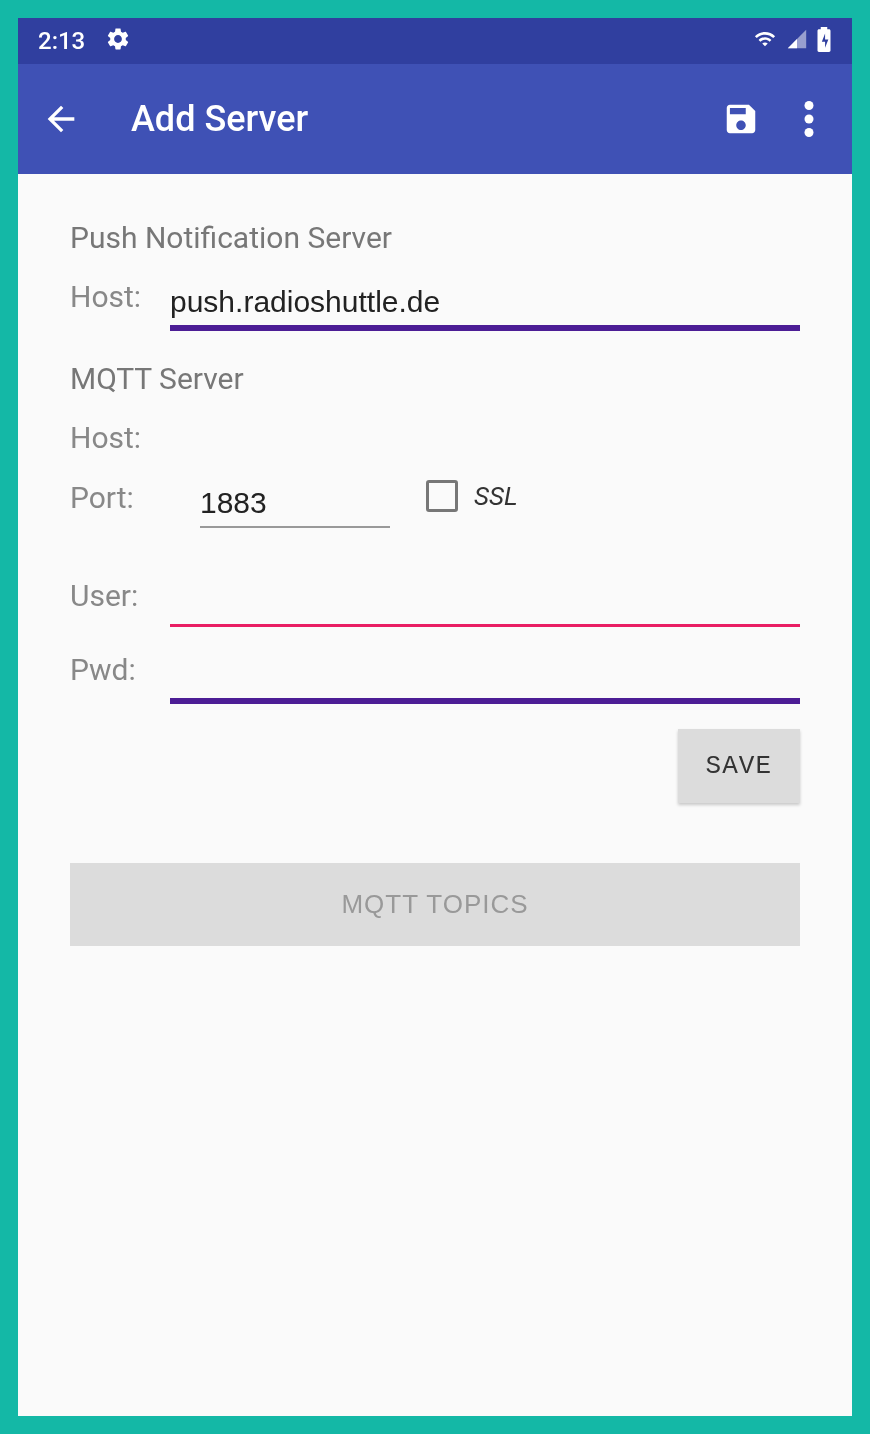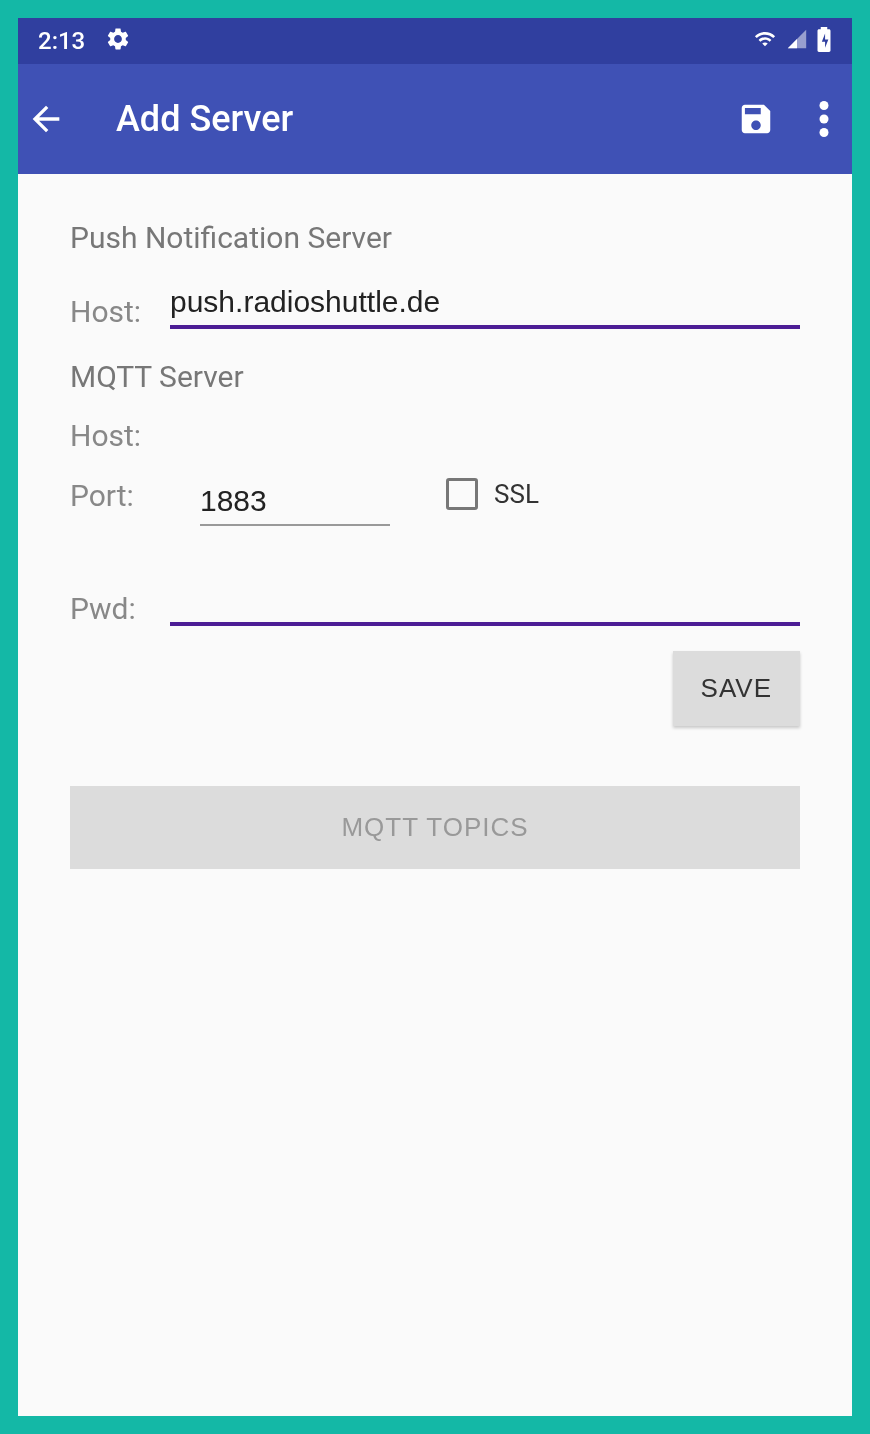--- a/index.html
+++ b/index.html
@@ -50,21 +50,21 @@
     .status-right {
       display: flex;
       align-items: center;
       gap: 8px;
     }
     .app-bar {
       background: #3F51B5;
       height: 110px;
       display: flex;
       align-items: center;
-      padding: 0 4px;
+      padding: 0 19px;
       color: #fff;
     }
     .back-btn {
       width: 48px;
       height: 48px;
       display: flex;
       align-items: center;
       justify-content: center;
       cursor: pointer;
     }
@@ -90,37 +90,37 @@
     }
     .section-title {
       color: #777;
       font-size: 30px;
       font-weight: 400;
       margin-top: 16px;
       margin-bottom: 24px;
     }
     .field-row {
       display: flex;
-      align-items: flex-end;
+      align-items: flex-start;
       margin-bottom: 25px;
     }
     .field-label {
       color: #888;
       font-size: 30px;
       width: 100px;
       flex-shrink: 0;
     }
     .field-input-wrap {
       flex: 1;
       position: relative;
     }
     .field-input {
       width: 100%;
       border: none;
-      border-bottom: 4px solid #4c1d95;
+      border-bottom: 6px solid #4c1d95;
       background: transparent;
       font-size: 30px;
       color: #222;
       padding: 6px 0;
       outline: none;
     }
     .field-input.focused {
       border-bottom: 3px solid #e91e63;
     }
     .port-row {
@@ -141,21 +141,22 @@
       background: transparent;
       font-size: 30px;
       color: #222;
       padding: 6px 0;
       outline: none;
     }
     .ssl-wrap {
       display: flex;
       align-items: center;
       gap: 16px;
-      margin-left: 26px;
+      margin-left: 6px;
+      font-style: italic;
     }
     .checkbox {
       width: 32px;
       height: 32px;
       border: 3px solid #777;
       border-radius: 3px;
       cursor: pointer;
     }
     .ssl-label {
       font-size: 26px;
@@ -170,20 +171,21 @@
     .save-btn {
       background: #dcdcdc;
       border: none;
       padding: 22px 28px;
       font-size: 26px;
       font-weight: 500;
       color: #333;
       cursor: pointer;
       box-shadow: 0 2px 3px rgba(0,0,0,0.2);
       letter-spacing: 1px;
+      font-family: Liberation Mono, monospace;
     }
     .big-btn {
       display: block;
       width: 100%;
       background: #dcdcdc;
       border: none;
       padding: 26px;
       font-size: 26px;
       font-weight: 500;
       color: #999;
@@ -269,20 +271,26 @@
 
         <div class="port-row">
           <div class="port-label">Port:</div>
           <input class="port-input" type="text" value="1883" style="">
           <div class="ssl-wrap">
             <div class="checkbox"></div>
             <span class="ssl-label">SSL</span>
           </div>
         </div>
 
+        <div class="field-row">
+          <div class="field-label">User:</div>
+          <div class="field-input-wrap">
+            <input class="field-input focused" type="text" value="" style="">
+          </div>
+        </div>
 
         <div class="field-row">
           <div class="field-label">Pwd:</div>
           <div class="field-input-wrap">
             <input class="field-input" type="password" value="" style="">
           </div>
         </div>
 
         <div class="save-row">
           <button class="save-btn">SAVE</button>

